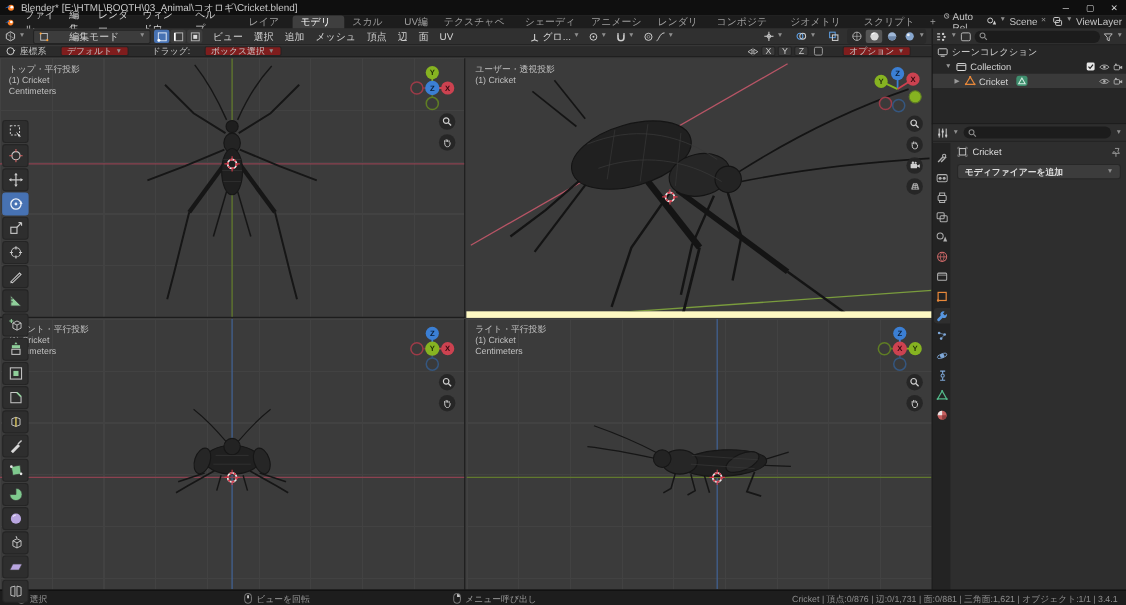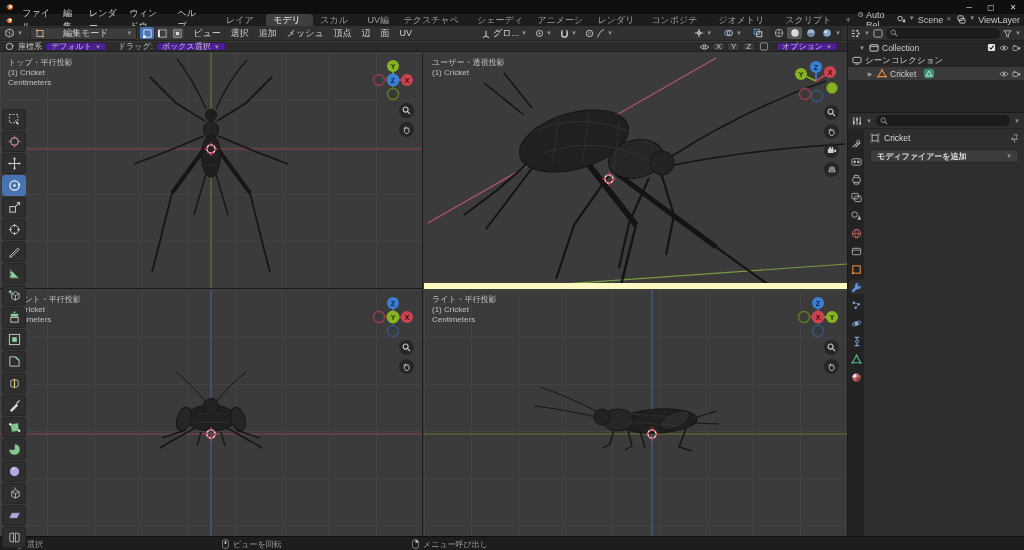--- a/index.html
+++ b/index.html
@@ -39,22 +39,22 @@
   .selmode .sm.active { background:#4772b3; }
   .hmenu { padding:0 5px; }
   .hdr-right { margin-left:auto; display:flex; align-items:center; gap:3px; padding-right:5px; }
   .shade-group { display:flex; background:#2a2a2a; border-radius:3px; padding:1px; gap:1px; }
   .shade { width:15px; height:12px; border-radius:2px; display:flex; align-items:center; justify-content:center; }
   .shade.active { background:#555; }
 
   .tool-settings { position:absolute; left:0; top:42px; width:847px; height:10px;
     background:#2b2b2b; border-bottom:1px solid #1f1f1f; display:flex; align-items:center;
     font-size:8px; color:#c6c6c6; }
-  .ts-btn { background:#4c1d95; border:1px solid #242424; border-radius:2px; height:9px;
-    line-height:8px; padding:0 5px; margin:0 3px; display:flex; align-items:center; gap:3px; }
+  .ts-btn { background:#7f1d1d; border:1px solid #242424; border-radius:2px; height:9px;
+    line-height:8px; padding:0 5px; margin:0 13px; display:flex; align-items:center; gap:3px; }
   .ts-right { margin-left:auto; display:flex; align-items:center; gap:2px; padding-right:6px; }
   .axbtn { background:#3a3a3a; border:1px solid #242424; border-radius:2px; width:13px; height:9px;
     text-align:center; line-height:8px; color:#c9c9c9; }
 
   
   .canvas { position:absolute; left:0; top:53px; width:847px; height:483px; background:#3b3b3b; }
   .quad { position:absolute; overflow:hidden; }
   .quad.grid { background-image:
       repeating-linear-gradient(to right,#424242 0 1px,transparent 1px 47px),
       repeating-linear-gradient(to bottom,#424242 0 1px,transparent 1px 47px); }
@@ -125,20 +125,21 @@
 <body>
 
 <div class="win">
 
   <div class="titlebar">
     <svg class="blogo" viewBox="0 0 20 14">
       <circle cx="12" cy="7" r="5.5" fill="#ff7f24"></circle>
         <circle cx="13.5" cy="6" r="2.6" fill="#fff"></circle>
       <path d="M1 8 L9 3 L9 6 Z" fill="#2a6fd0"></path>
     </svg>
+    <span>Blender* [E:\HTML\BOOTH\03_Animal\コオロギ\Cricket.blend]</span>
     <div class="wincontrols">
       <div class="wbtn">─</div>
       <div class="wbtn">▢</div>
       <div class="wbtn">✕</div>
     </div>
   </div>
 
   <div class="topbar">
     <svg width="12" height="9" viewBox="0 0 20 14" style="margin:0 3px 0 4px">
       <circle cx="12" cy="7" r="5.5" fill="#ff7f24"></circle>
@@ -754,20 +755,27 @@
         <svg width="8" height="8" viewBox="0 0 10 10">
           <circle cx="4" cy="4" r="2.8" fill="none" stroke="#8e8e8e" stroke-width="1.2"></circle>
             <path d="M6.2 6.2 L9 9" stroke="#8e8e8e" stroke-width="1.3"></path>
           </svg>
       </div>
       <svg width="9" height="9" viewBox="0 0 10 10">
         <path d="M1 2 H9 L6 5.5 V9 L4 8 V5.5 Z" fill="none" stroke="#b9b9b9" stroke-width="1"></path>
         </svg>
       <span class="chev">▼</span>
     </div>
+    <div class="ol-row" style="padding-left:4px">
+      <svg width="10" height="9" viewBox="0 0 11 10">
+        <rect x="1" y="1.5" width="9" height="6" rx="1" fill="none" stroke="#c9c9c9" stroke-width="1"></rect>
+          <path d="M3.5 9 H7.5" stroke="#c9c9c9" stroke-width="1"></path>
+        </svg>
+      <span>シーンコレクション</span>
+    </div>
     <div class="ol-row" style="padding-left:10px">
       <span class="tri">▼</span>
       <svg width="10" height="9" viewBox="0 0 11 10">
         <rect x="1" y="2" width="9" height="7" rx="1" fill="none" stroke="#e0e0e0" stroke-width="1"></rect>
           <path d="M1 4 H10" stroke="#e0e0e0" stroke-width=".8"></path>
         </svg>
       <span>Collection</span>
       <span class="spacer"></span>
       <svg width="9" height="9" viewBox="0 0 10 10">
         <rect x="1" y="1" width="8" height="8" rx="1.5" fill="#e8e8e8"></rect>
@@ -775,27 +783,20 @@
         </svg>
       <svg width="10" height="8" viewBox="0 0 12 9">
         <path d="M1 4.5 C3 1.5 9 1.5 11 4.5 C9 7.5 3 7.5 1 4.5 Z" fill="none" stroke="#b4b4b4" stroke-width="1"></path>
           <circle cx="6" cy="4.5" r="1.4" fill="#b4b4b4"></circle>
         </svg>
       <svg width="9" height="8" viewBox="0 0 11 9">
         <rect x="1" y="2.5" width="6" height="5" rx="1" fill="none" stroke="#b4b4b4" stroke-width="1"></rect>
           <path d="M7 4.5 L10 3 V6.5 L7 5.5" fill="#b4b4b4"></path>
           <circle cx="3" cy="1.5" r="1" fill="#b4b4b4"></circle>
         </svg>
-    </div>
-    <div class="ol-row" style="padding-left:4px">
-      <svg width="10" height="9" viewBox="0 0 11 10">
-        <rect x="1" y="1.5" width="9" height="6" rx="1" fill="none" stroke="#c9c9c9" stroke-width="1"></rect>
-          <path d="M3.5 9 H7.5" stroke="#c9c9c9" stroke-width="1"></path>
-        </svg>
-      <span>シーンコレクション</span>
     </div>
     <div class="ol-row selrow" style="padding-left:18px">
       <span class="tri">▶</span>
       <svg width="10" height="9" viewBox="0 0 11 10">
         <path d="M5.5 1 L10 8.5 H1 Z" fill="none" stroke="#e8883a" stroke-width="1.2"></path>
           <circle cx="5.5" cy="1" r="1" fill="#e8883a"></circle>
           <circle cx="1" cy="8.5" r="1" fill="#e8883a"></circle>
           <circle cx="10" cy="8.5" r="1" fill="#e8883a"></circle>
         </svg>
       <span>Cricket</span>
@@ -961,15 +962,16 @@
         </svg>
       <span>ビューを回転</span>
     </div>
     <div class="hint" style="left:412px">
       <svg width="7" height="10" viewBox="0 0 8 11">
         <rect x="0.5" y="0.5" width="7" height="10" rx="3" fill="none" stroke="#8a8a8a" stroke-width="1"></rect>
         <path d="M7 4 a3 3.2 0 0 0 -3 -3 V4 Z" fill="#c9c9c9"></path>
         </svg>
       <span>メニュー呼び出し</span>
     </div>
+    <div class="stats">Cricket | 頂点:0/876 | 辺:0/1,731 | 面:0/881 | 三角面:1,621 | オブジェクト:1/1 | 3.4.1</div>
   </div>
 
 </div>
 
 </body></html>

